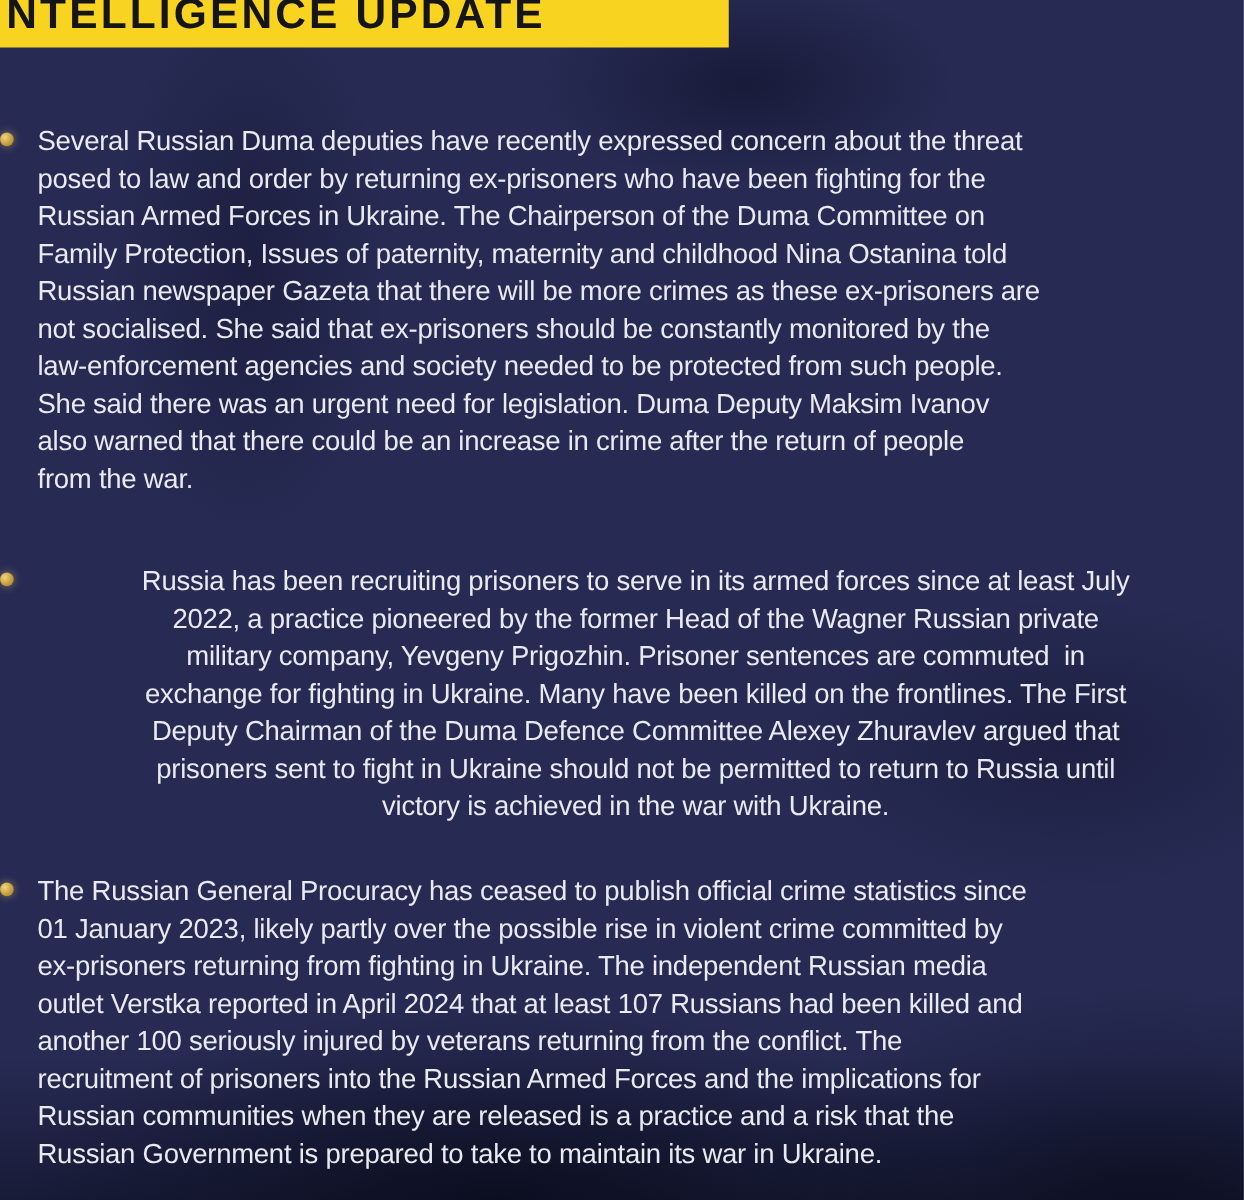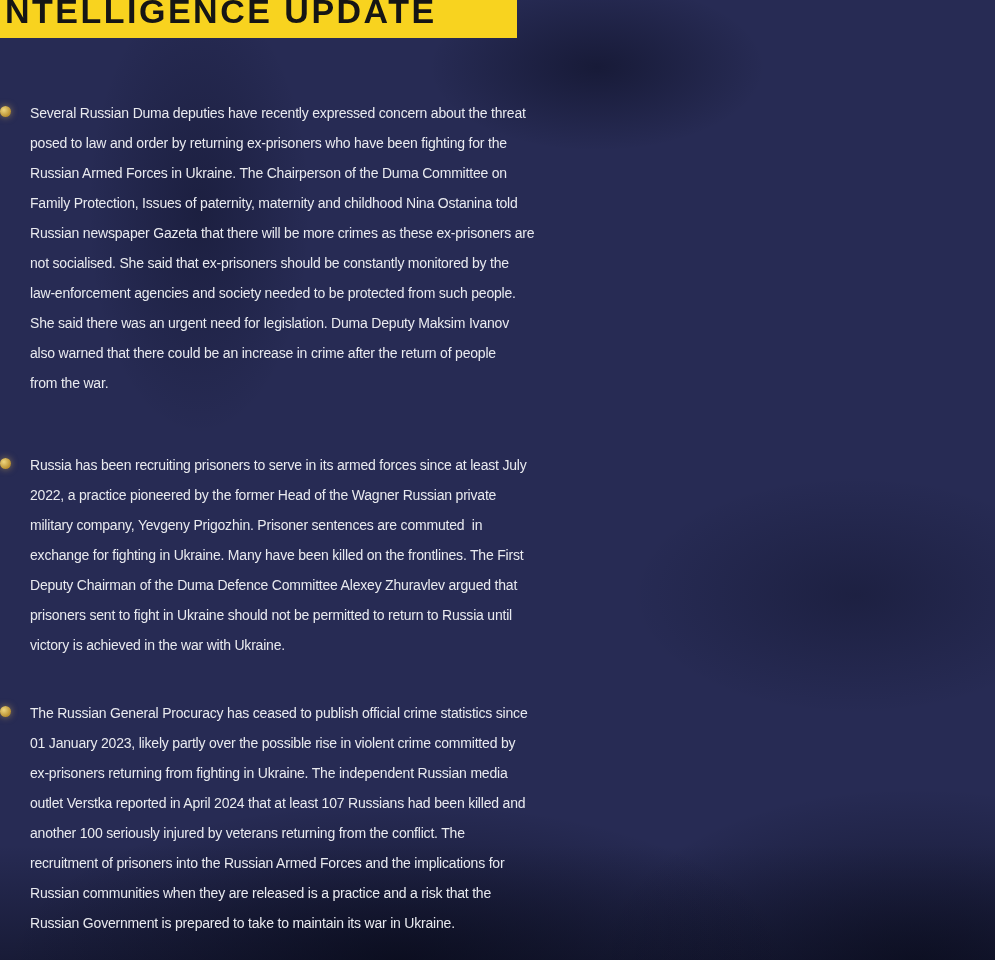--- a/index.html
+++ b/index.html
@@ -20,21 +20,21 @@
       radial-gradient(160px 320px at 20% 22%, rgba(10,12,32,0.38), transparent 70%),
       radial-gradient(320px 170px at 86% 62%, rgba(8,10,28,0.32), transparent 70%),
       radial-gradient(520px 210px at 40% 100%, rgba(4,6,18,0.62), transparent 75%),
       radial-gradient(420px 230px at 92% 100%, rgba(4,6,18,0.55), transparent 75%),
       linear-gradient(to bottom, rgba(0,0,0,0) 88%, rgba(6,8,20,0.45) 100%);
   }
   .banner {
     position: absolute;
     top: 0;
     left: 0;
-    width: 517px;
+    width: 583px;
     height: 38px;
     background: #F8D31F;
     overflow: hidden;
   }
   .banner-title {
     display: block;
     margin-top: -6px;
     padding-left: 5px;
     font-size: 34px;
     line-height: 34px;
@@ -49,35 +49,35 @@
     left: 0;
     right: 0;
     margin: 0;
     padding: 0 8px 0 30px;
     list-style: none;
   }
   .bullet-item {
     position: relative;
     margin: 0 0 52px 0;
   }
-  .bullet-item:nth-child(2) { margin-bottom: 38px; }
+  .bullet-item:nth-child(2) { margin-bottom: 38px; text-align: center; }
   .bullet-item:last-child { margin-bottom: 16px; }
   .bullet-dot {
     position: absolute;
     left: -30px;
     top: 8px;
     width: 11px;
     height: 11px;
     border-radius: 50%;
     background: radial-gradient(circle at 35% 35%, #EED67F, #BA9030 70%);
     box-shadow: 0 0 7px rgba(225, 185, 90, 0.55);
   }
   .bullet-text {
     margin: 0;
-    font-size: 14px;
+    font-size: 22px;
     line-height: 30px;
     letter-spacing: -0.2px;
     color: #E9EAEF;
     white-space: pre-wrap;
   }
 </style>
 </head>
 <body>
 
 <div class="screen">

